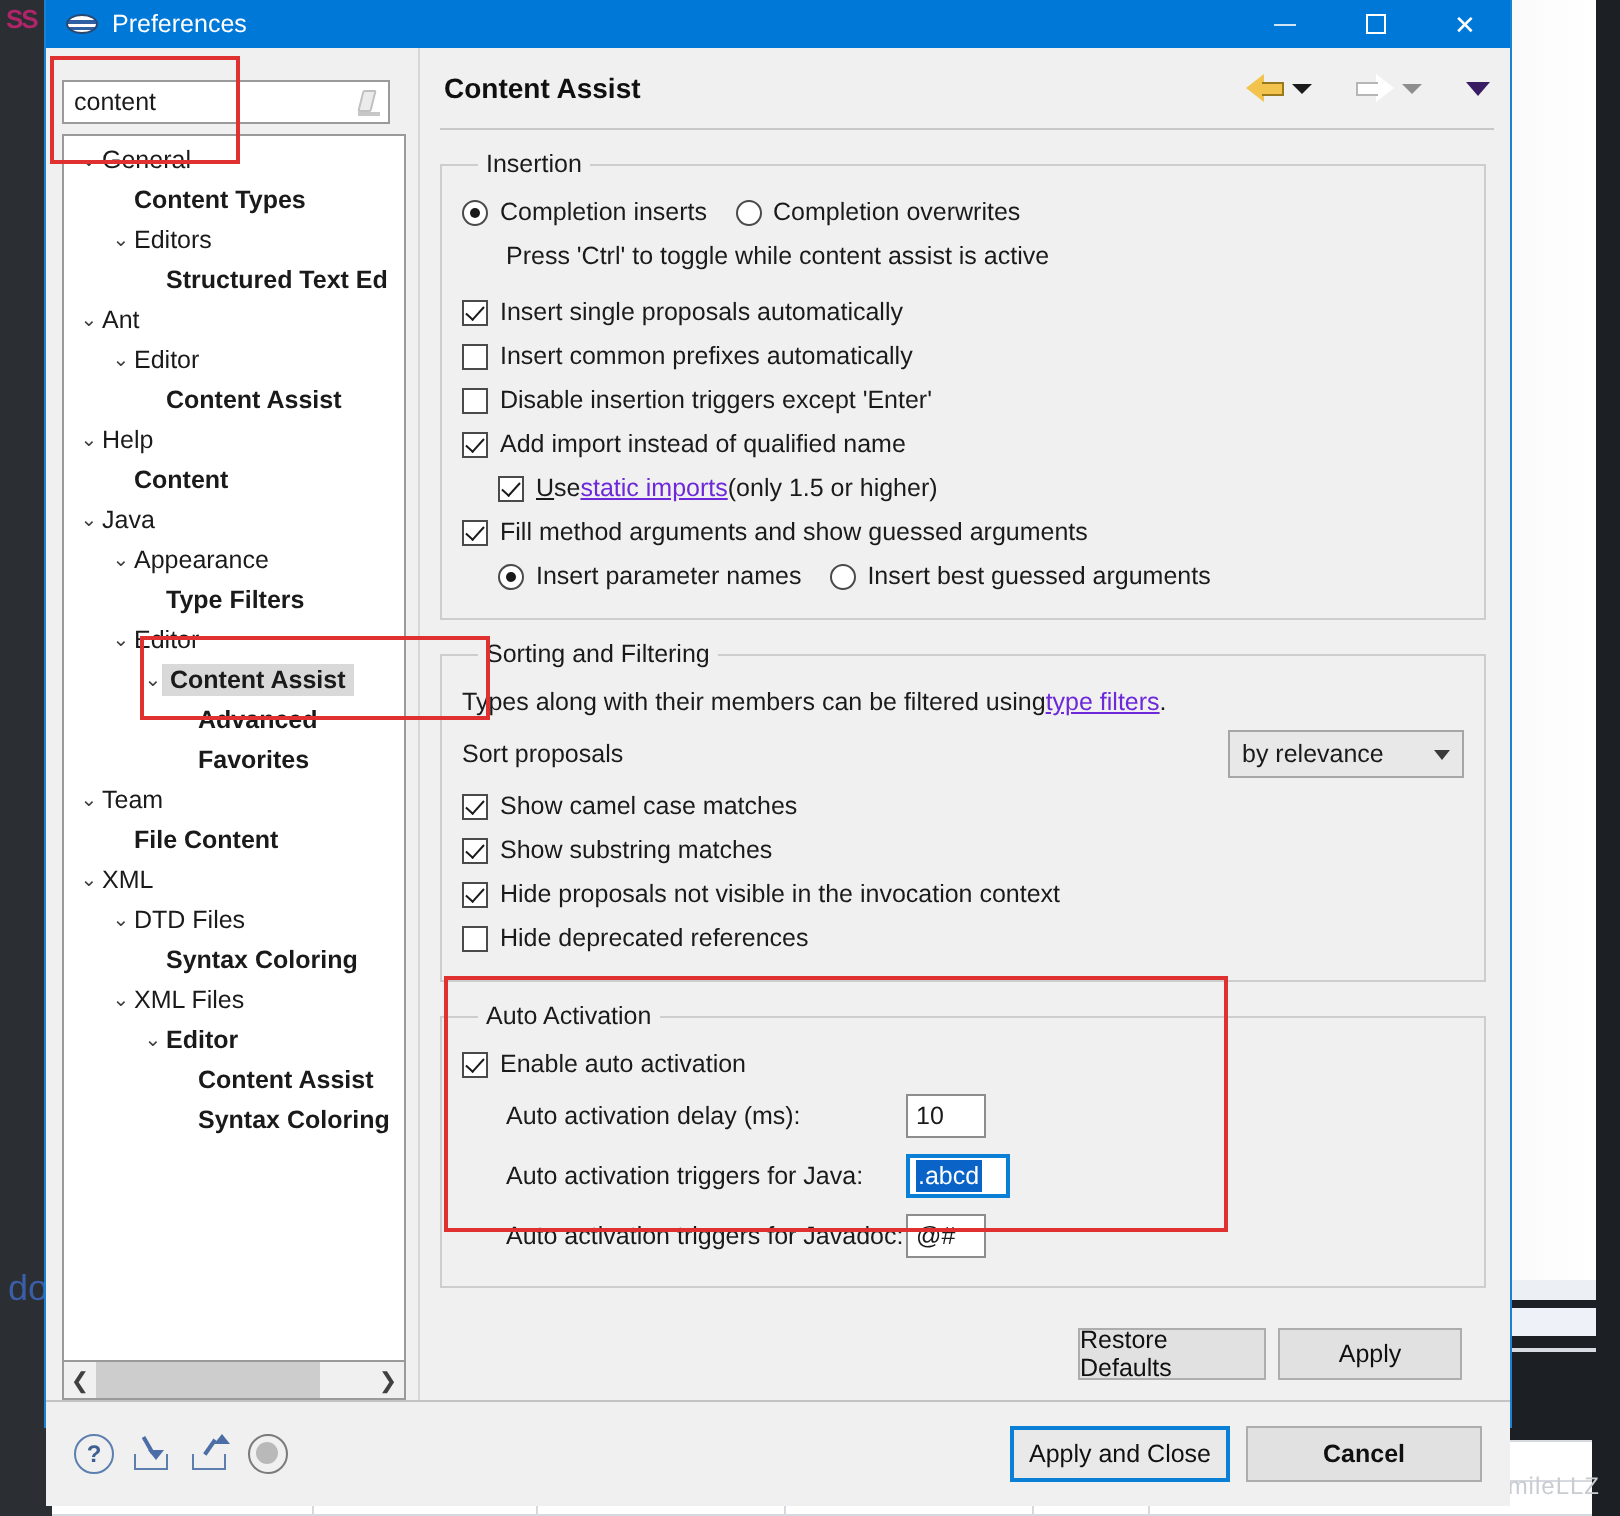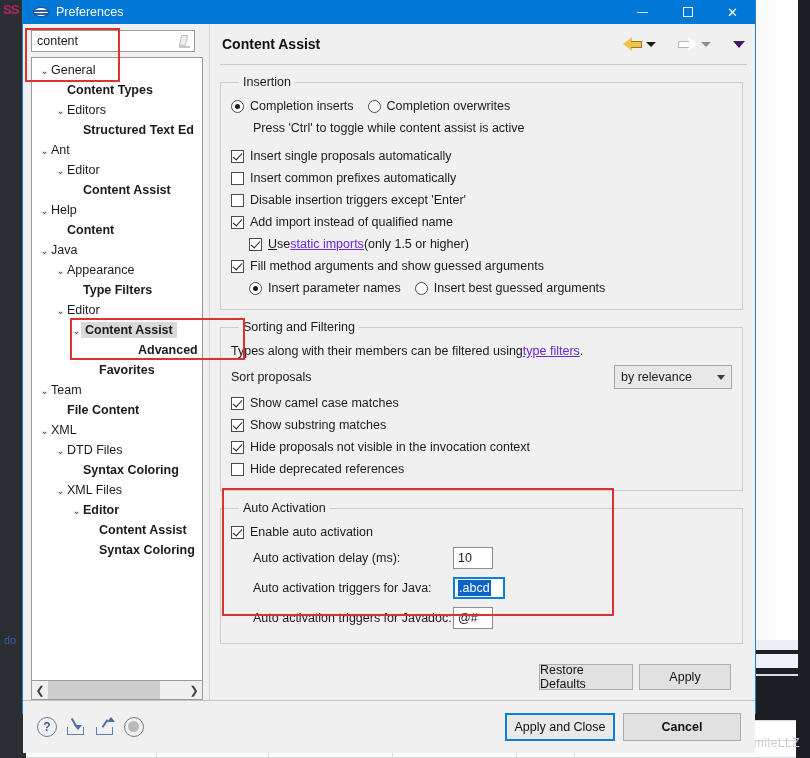--- a/index.html
+++ b/index.html
@@ -10,21 +10,21 @@
     font-family: "Liberation Sans", sans-serif;
     background: #1c2024;
   }
 
   
   #backdrop { position:absolute; inset:0; background:#1c2024; }
   .bg-left-strip { position:absolute; left:0; top:0; width:26px; height:758px; background:#2b2f33; }
   .bg-left-white { position:absolute; left:26px; top:0; width:22px; height:640px;
                    background:linear-gradient(to right,#f6f6f6,#ffffff); }
   .bg-ss { position:absolute; left:3px; top:2px; font-size:13px; font-weight:bold; color:#b0246a; letter-spacing:-1px; }
-  .bg-do { position:absolute; left:4px; top:634px; font-size:11px; color:#3a5fa8; }
+  .bg-do { position:absolute; left:4px; top:634px; font-size:18px; color:#3a5fa8; }
   .bg-tilde { position:absolute; left:22px; top:662px; font-size:13px; color:#5a6b7a; }
   .bg-right-white { position:absolute; left:756px; top:0; width:42px; height:642px;
                     background:linear-gradient(to right,#fafafa,#ffffff); }
   .bg-right-line1 { position:absolute; left:756px; top:640px; width:42px; height:10px; background:#eceff3; }
   .bg-right-line2 { position:absolute; left:756px; top:654px; width:42px; height:14px; background:#eef1f8; }
   .bg-right-line3 { position:absolute; left:756px; top:674px; width:42px; height:2px; background:#d8dce2; }
 
   .bg-table { position:absolute; left:26px; top:720px; width:770px; height:38px; }
   .bg-tbl-row { position:absolute; left:0; top:0; width:770px; height:38px; background:#ffffff; }
   .bg-tbl-hline { position:absolute; left:0; width:770px; height:1px; background:#d6d9de; }
@@ -53,21 +53,21 @@
   .win-btn { width:45px; height:24px; display:flex; align-items:center; justify-content:center;
              color:#ffffff; font-size:13px; }
   .win-btn.close { }
   .min-glyph { width:11px; height:1px; background:#cfe4f5; }
   .max-glyph { width:10px; height:10px; border:1px solid #ffffff; }
 
   .dlg-body { flex:1 1 auto; display:flex; flex-direction:column; background:#f0f0f0; }
   .dlg-main { display:flex; flex:1 1 auto; min-height:0; }
 
   
-  .left-pane { width:186px; background:#f0f0f0; padding:6px 0 0 8px; position:relative;
+  .left-pane { width:186px; background:#f0f0f0; padding:16px 0 0 8px; position:relative;
                display:flex; flex-direction:column; }
   .search-row { display:flex; align-items:center; }
   .search-box {
     width:164px; height:22px; background:#ffffff; border:1px solid #9a9a9a;
     display:flex; align-items:center; padding:0 2px 0 5px; font-size:12.5px; color:#1a1a1a;
   }
   .search-text { flex:1 1 auto; }
   .filter-icon { width:15px; height:15px; position:relative; opacity:.55; }
   .filter-icon .fblade { position:absolute; left:3px; top:1px; width:7px; height:11px;
                          background:#dcdcdc; border:1px solid #8d8d8d; transform:skewX(-14deg); border-radius:1px; }
@@ -305,21 +305,21 @@
                 <span class="lbl">Type Filters</span>
               </div>
               <div class="tree-item" style="padding-left: 22px;">
                 <span class="arrow">⌄</span>
                 <span class="lbl">Editor</span>
               </div>
               <div class="tree-item bold selected" style="padding-left: 38px;">
                 <span class="arrow">⌄</span>
                 <span class="lbl">Content Assist</span>
               </div>
-              <div class="tree-item bold leaf" style="padding-left: 54px; margin-left: 39px;">
+              <div class="tree-item bold leaf" style="padding-left: 54px;">
                 <span class="arrow"></span>
                 <span class="lbl">Advanced</span>
               </div>
               <div class="tree-item bold leaf" style="padding-left: 54px;">
                 <span class="arrow"></span>
                 <span class="lbl">Favorites</span>
               </div>
               <div class="tree-item" style="padding-left: 6px;">
                 <span class="arrow">⌄</span>
                 <span class="lbl">Team</span>

